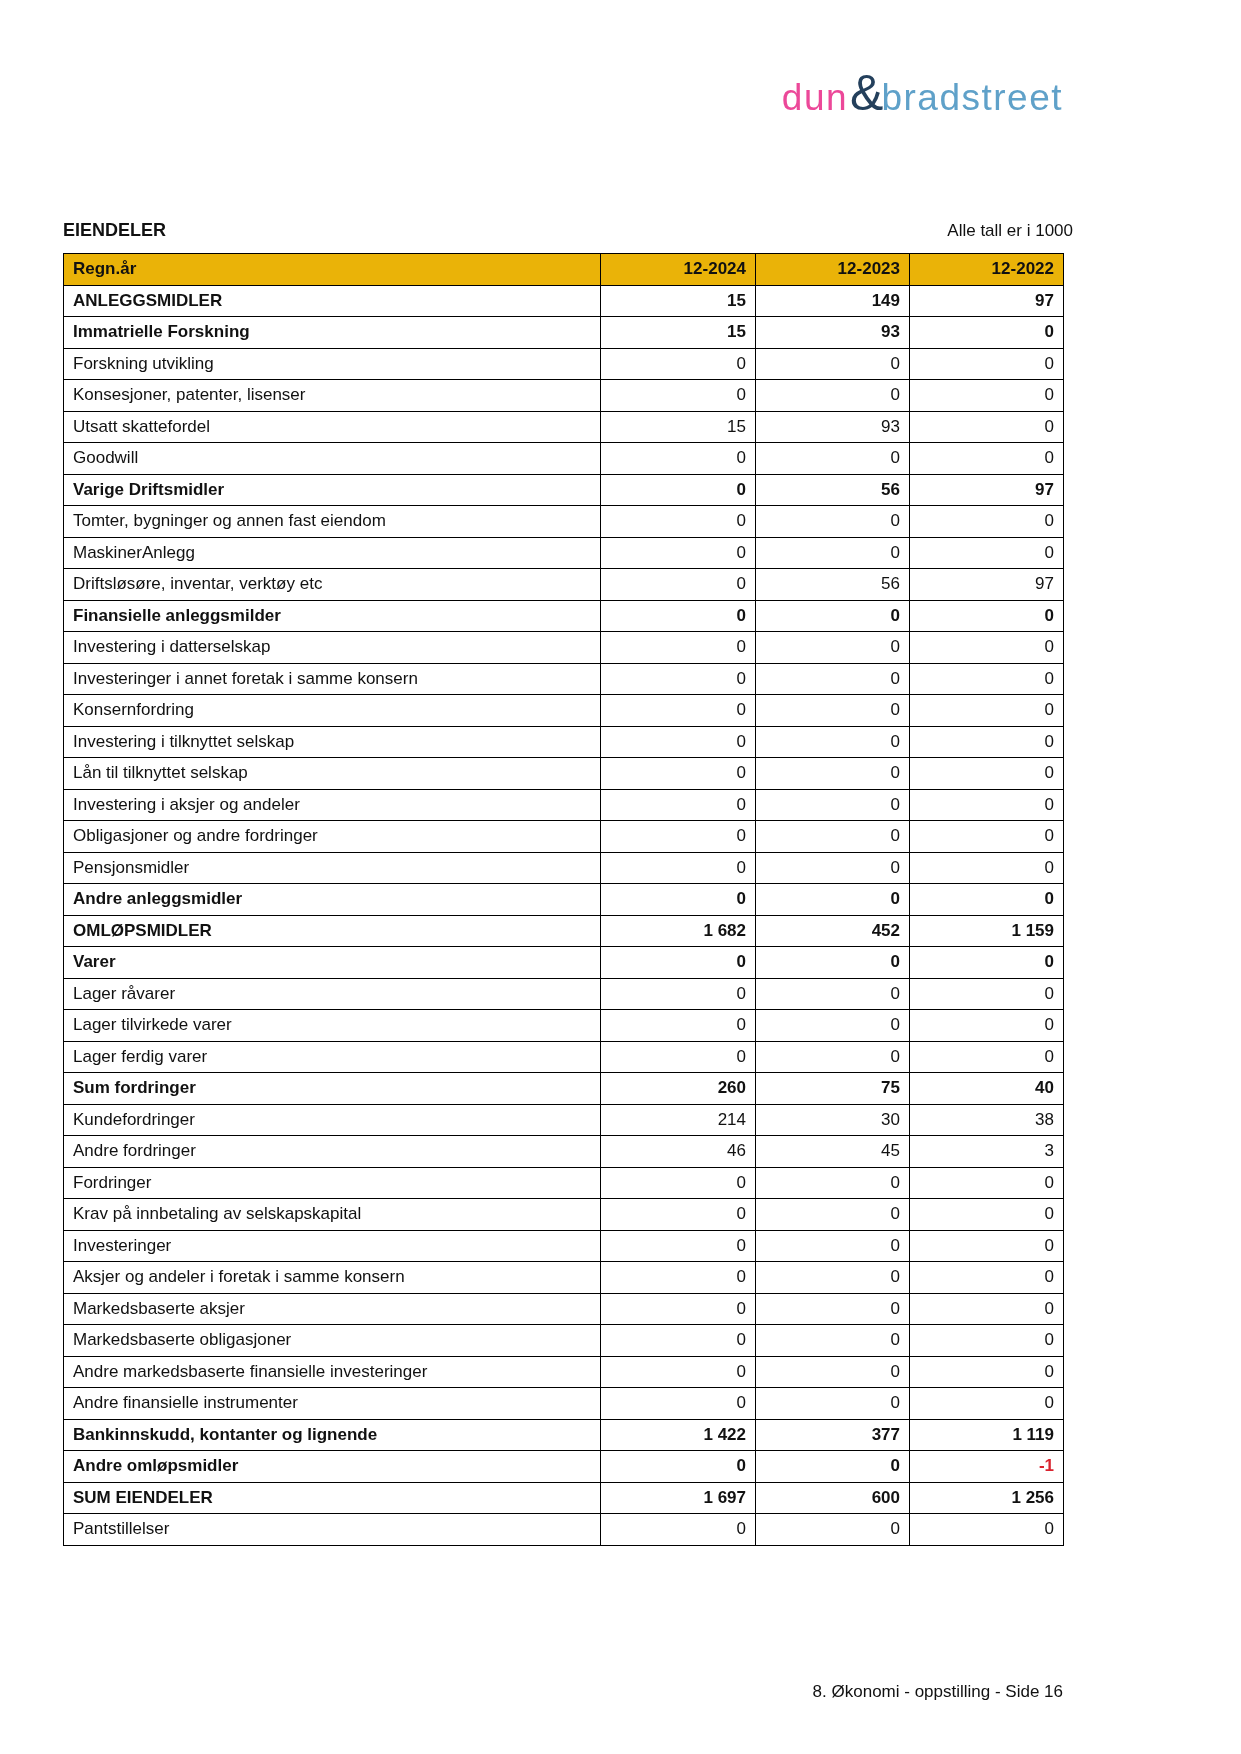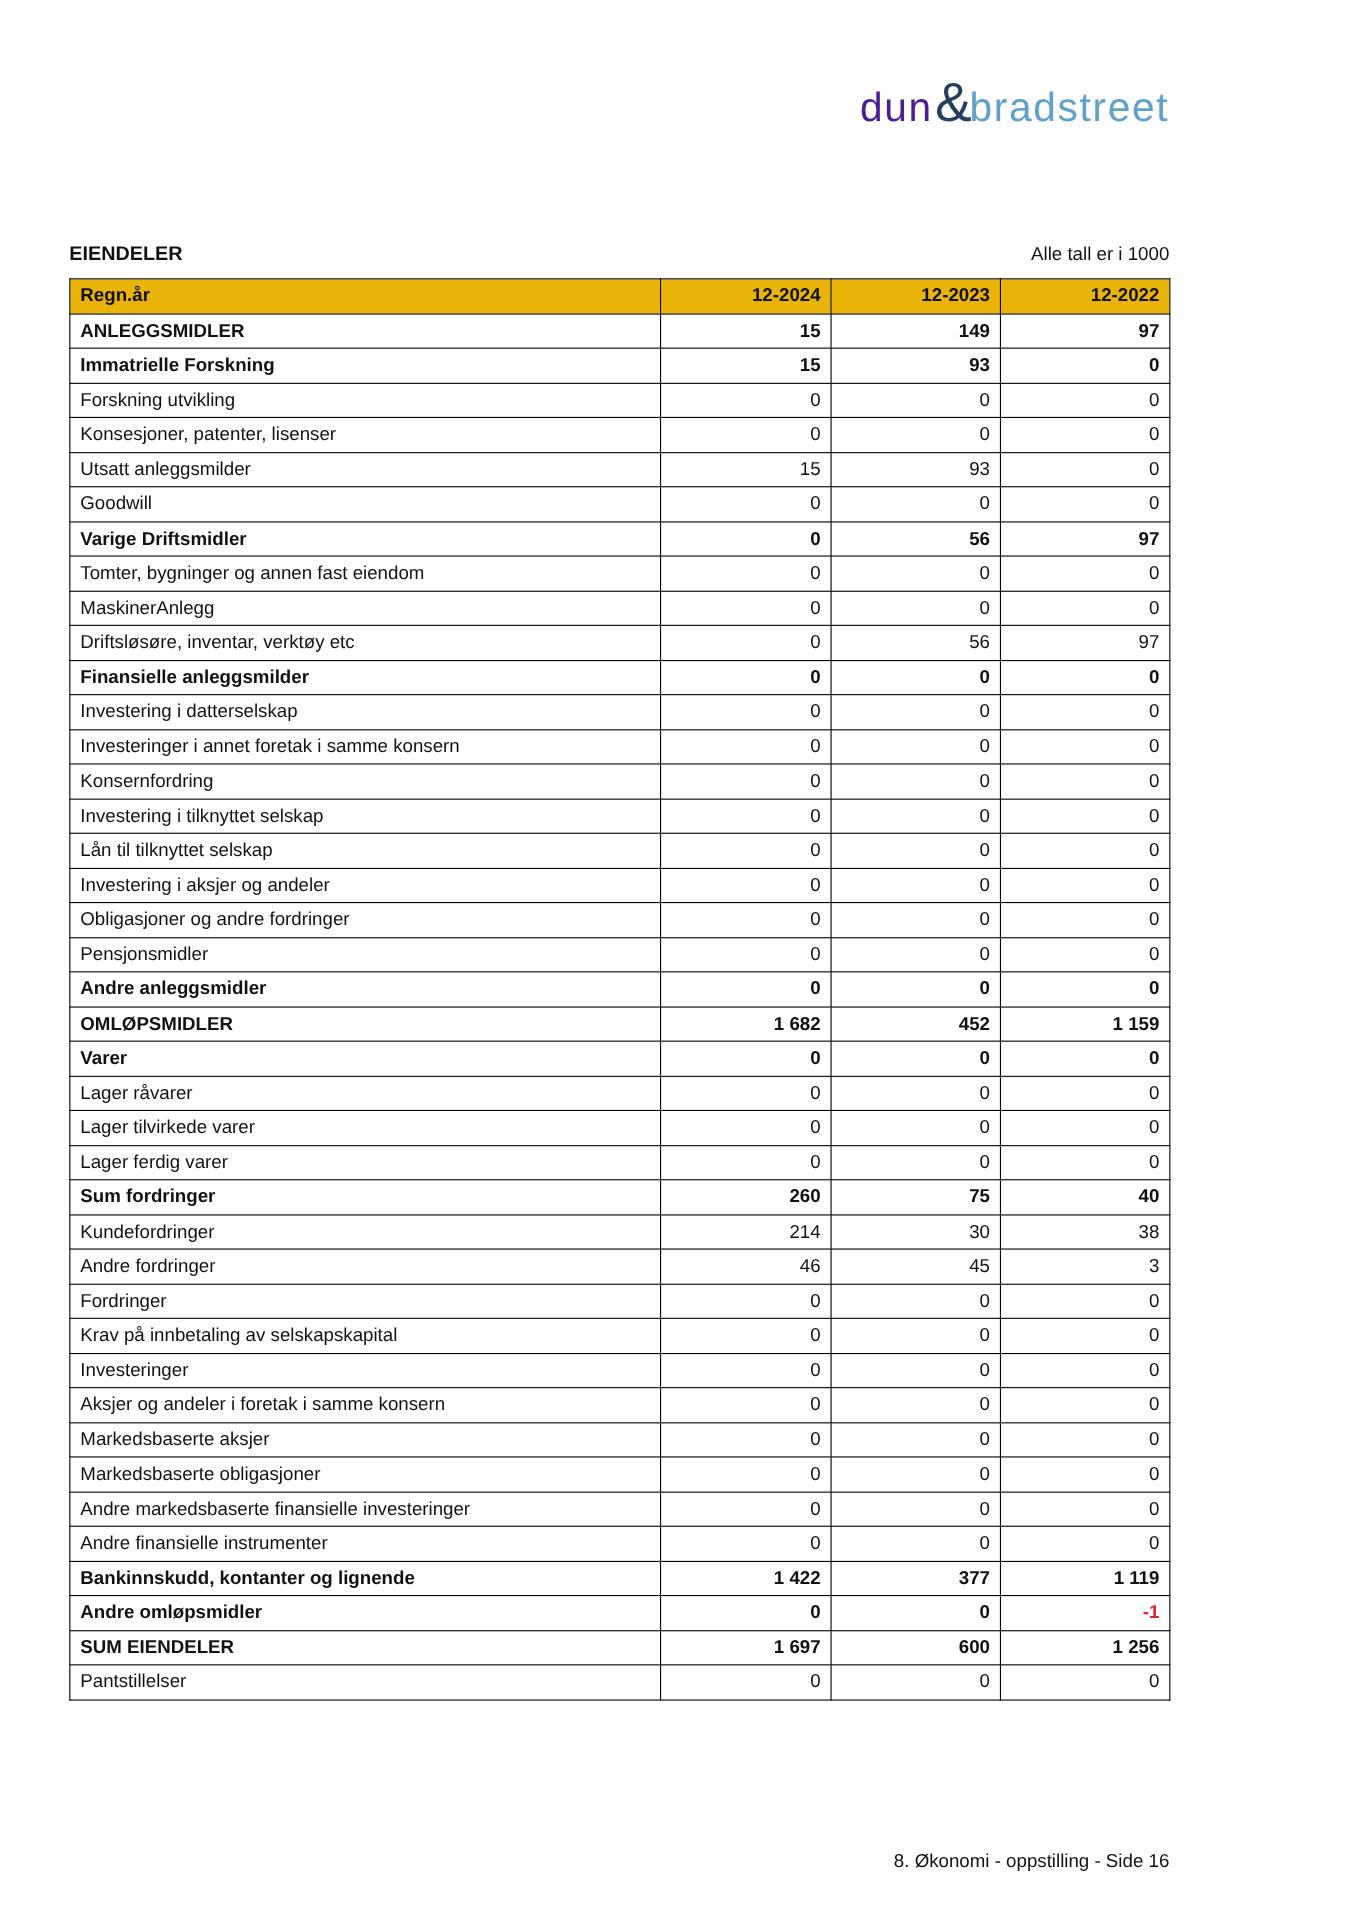--- a/index.html
+++ b/index.html
@@ -18,40 +18,40 @@
     position: absolute;
     top: 68px;
     right: 178px;
     display: flex;
     align-items: baseline;
     white-space: nowrap;
   }
   .logo-dun {
     font-size: 37px;
     letter-spacing: 1.5px;
-    color: #4c1d95;
+    color: #ec4899;
     margin-left: 24px;
   }
   .logo-amp {
     font-size: 50px;
     color: #24405c;
     margin: 0 -2px 0 2px;
     line-height: 1;
   }
   .logo-brad {
     font-size: 37px;
     letter-spacing: 1.5px;
     color: #5fa1c9;
   }
 
   
   .title-row {
     position: absolute;
     left: 63px;
-    right: 178px;
+    right: 168px;
     top: 220px;
     display: flex;
     justify-content: space-between;
     align-items: center;
   }
   .section-title { font-size: 18px; font-weight: bold; }
   .units-note { font-size: 17px; font-weight: normal; }
 
   
   table.sheet {
@@ -143,21 +143,21 @@
           <td class="num">0</td>
           <td class="num">0</td>
         </tr>
         <tr>
           <td class="lbl">Konsesjoner, patenter, lisenser</td>
           <td class="num">0</td>
           <td class="num">0</td>
           <td class="num">0</td>
         </tr>
         <tr>
-          <td class="lbl">Utsatt anleggsmilder</td>
+          <td class="lbl">Utsatt skattefordel</td>
           <td class="num">15</td>
           <td class="num">93</td>
           <td class="num">0</td>
         </tr>
         <tr>
           <td class="lbl">Goodwill</td>
           <td class="num">0</td>
           <td class="num">0</td>
           <td class="num">0</td>
         </tr>

